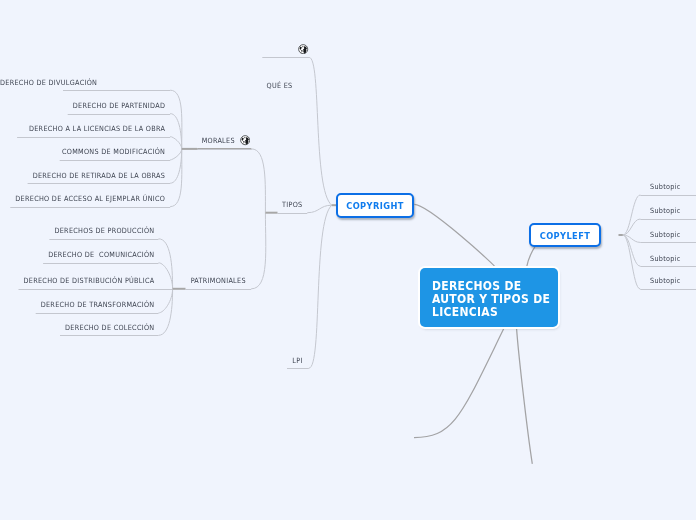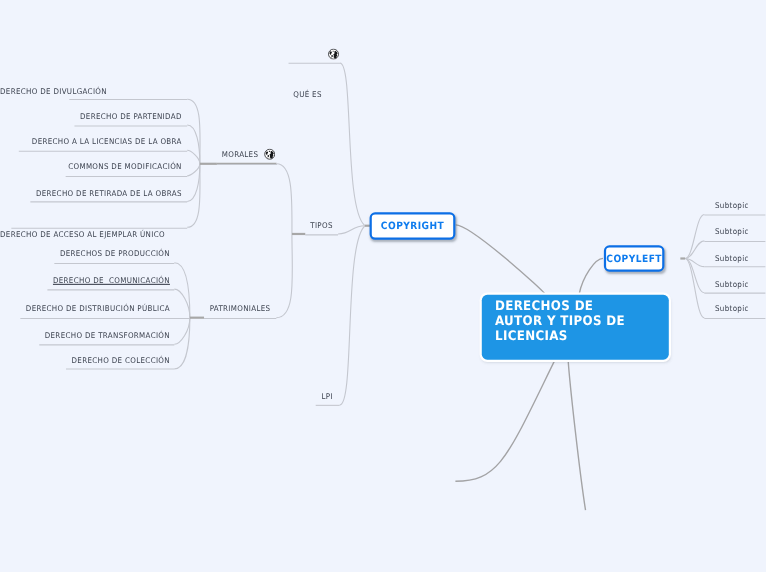--- a/index.html
+++ b/index.html
@@ -9,24 +9,24 @@
     font-family:"DejaVu Sans",sans-serif;overflow:hidden;position:relative;
   }
   #stage{position:absolute;left:0;top:0;width:696px;height:520px;transform:translateZ(0);}
   svg.links{position:absolute;left:0;top:0;width:696px;height:520px;pointer-events:none;}
   svg.links path{fill:none;stroke:#c4c7cf;stroke-width:1;}
   svg.links path.main{stroke:#a3a3a5;stroke-width:1.25;}
   svg.links path.stub{stroke:#a7a7a7;stroke-width:2;}
 
   
   .root-node{
-    position:absolute;left:438px;top:268px;width:170px;height:59px;
+    position:absolute;left:420px;top:268px;width:138px;height:59px;
     background:#1e95e5;border-radius:5px;box-sizing:border-box;
     box-shadow:0 0 0 2px #ffffff, 1px 2px 3px rgba(75,85,100,.30);
-    display:flex;align-items:flex-start;
+    display:flex;align-items:center;
   }
   .root-label{
     color:#ffffff;font-weight:bold;font-size:12px;font-stretch:condensed;
     line-height:13.3px;letter-spacing:.3px;padding-left:12px;padding-right:6px;
     margin-top:4px;
   }
 
   
   .pill{
     position:absolute;background:#ffffff;border:2px solid #0c6fe6;border-radius:5px;
@@ -108,33 +108,33 @@
     <div class="root-label">
       <span>DERECHOS DE</span><br>
       <span>AUTOR Y TIPOS DE</span><br>
       <span>LICENCIAS</span>
     </div>
   </div>
 
   <div class="pill" id="n-copyright" style="left:336px;top:193px;width:78px;height:25px;">
     <span>COPYRIGHT</span>
   </div>
-  <div class="pill" id="n-copyleft" style="left:549px;top:223px;width:55px;height:24px;">
+  <div class="pill" id="n-copyleft" style="left:529px;top:223px;width:72px;height:24px;">
     <span>COPYLEFT</span>
   </div>
 
   <div id="textnodes">
       <div class="tnode" style="top: 77.6px; left: 0px; width: 576px; text-align: right;"><span style="display: inline-block; padding-right: 530.8px; padding-left: 0px;"><span>DERECHO DE DIVULGACIÓN</span></span></div>
       <div class="tnode" style="top: 101px; left: 0px; width: 696px; text-align: right;"><span style="display: inline-block; padding-right: 530.8px; padding-left: 0px;"><span>DERECHO DE PARTENIDAD</span></span></div>
       <div class="tnode" style="top: 124px; left: 0px; width: 696px; text-align: right;"><span style="display: inline-block; padding-right: 530.8px; padding-left: 0px;"><span>DERECHO A LA LICENCIAS DE LA OBRA</span></span></div>
       <div class="tnode" style="top: 147.3px; left: 0px; width: 696px; text-align: right;"><span style="display: inline-block; padding-right: 530.8px; padding-left: 0px;"><span>COMMONS DE MODIFICACIÓN</span></span></div>
       <div class="tnode" style="top: 170.6px; left: 0px; width: 696px; text-align: right;"><span style="display: inline-block; padding-right: 530.8px; padding-left: 0px;"><span>DERECHO DE RETIRADA DE LA OBRAS</span></span></div>
-      <div class="tnode" style="top: 208px; left: 0px; width: 696px; "><span style="display: inline-block; padding-right: 530.8px; padding-left: 0px;"><span>DERECHO DE ACCESO AL EJEMPLAR ÚNICO</span></span></div>
+      <div class="tnode" style="top: 194px; left: 0px; width: 696px; text-align: right;"><span style="display: inline-block; padding-right: 530.8px; padding-left: 0px;"><span>DERECHO DE ACCESO AL EJEMPLAR ÚNICO</span></span></div>
       <div class="tnode" style="top: 226.2px; left: 0px; width: 696px; text-align: right;"><span style="display: inline-block; padding-right: 541.5px; padding-left: 0px;"><span>DERECHOS DE PRODUCCIÓN</span></span></div>
-      <div class="tnode" style="top: 250.2px; left: 0px; width: 696px; text-align: right;"><span style="display: inline-block; padding-right: 541.5px; padding-left: 16px; text-decoration: underline;"><span>DERECHO DE  COMUNICACIÓN</span></span></div>
+      <div class="tnode" style="top: 250.2px; left: 0px; width: 696px; text-align: right;"><span style="display: inline-block; padding-right: 541.5px; padding-left: 16px;"><span>DERECHO DE  COMUNICACIÓN</span></span></div>
       <div class="tnode" style="top: 276.3px; left: 0px; width: 696px; text-align: right;"><span style="display: inline-block; padding-right: 541.5px; padding-left: 0px;"><span>DERECHO DE DISTRIBUCIÓN PÚBLICA</span></span></div>
       <div class="tnode" style="top: 300.3px; left: 0px; width: 696px; text-align: right;"><span style="display: inline-block; padding-right: 541.5px; padding-left: 0px;"><span>DERECHO DE TRANSFORMACIÓN</span></span></div>
       <div class="tnode" style="top: 322.7px; left: 0px; width: 696px; text-align: right;"><span style="display: inline-block; padding-right: 541.5px; padding-left: 0px;"><span>DERECHO DE COLECCIÓN</span></span></div>
       <div class="tnode" style="top: 136.3px; left: 0px; width: 696px; text-align: right;"><span style="display: inline-block; padding-right: 461.2px; padding-left: 0px;"><span>MORALES</span></span></div>
       <div class="globe" style="left: 239.8px; top: 135.4px;">
         <svg viewBox="0 0 36 36" width="100%" height="100%">
           <circle cx="18" cy="18" r="15.7" fill="#ffffff" stroke="#15171a" stroke-width="2.4"></circle>
           <g fill="#15171a">
             <path d="M8.6 9.2c-1.6 1.6-2.8 3.6-3.4 5.8 1 1.3 1.7 2.9 2.2 4.2 .7 1.8 3 1.1 3.1-.7 .1-1.8 .6-3.3 1.6-4.2 1.3-1.1 .9-3-.4-3.8-1.1-.7-2.1-1.3-3.1-1.3z"></path>
             <path d="M16.8 7.2c-1.3 .1-2 1.6-1.4 2.8 .6 1.2 2.5 1.2 3.1 0 .6-1.2-.3-2.9-1.7-2.8z"></path>

